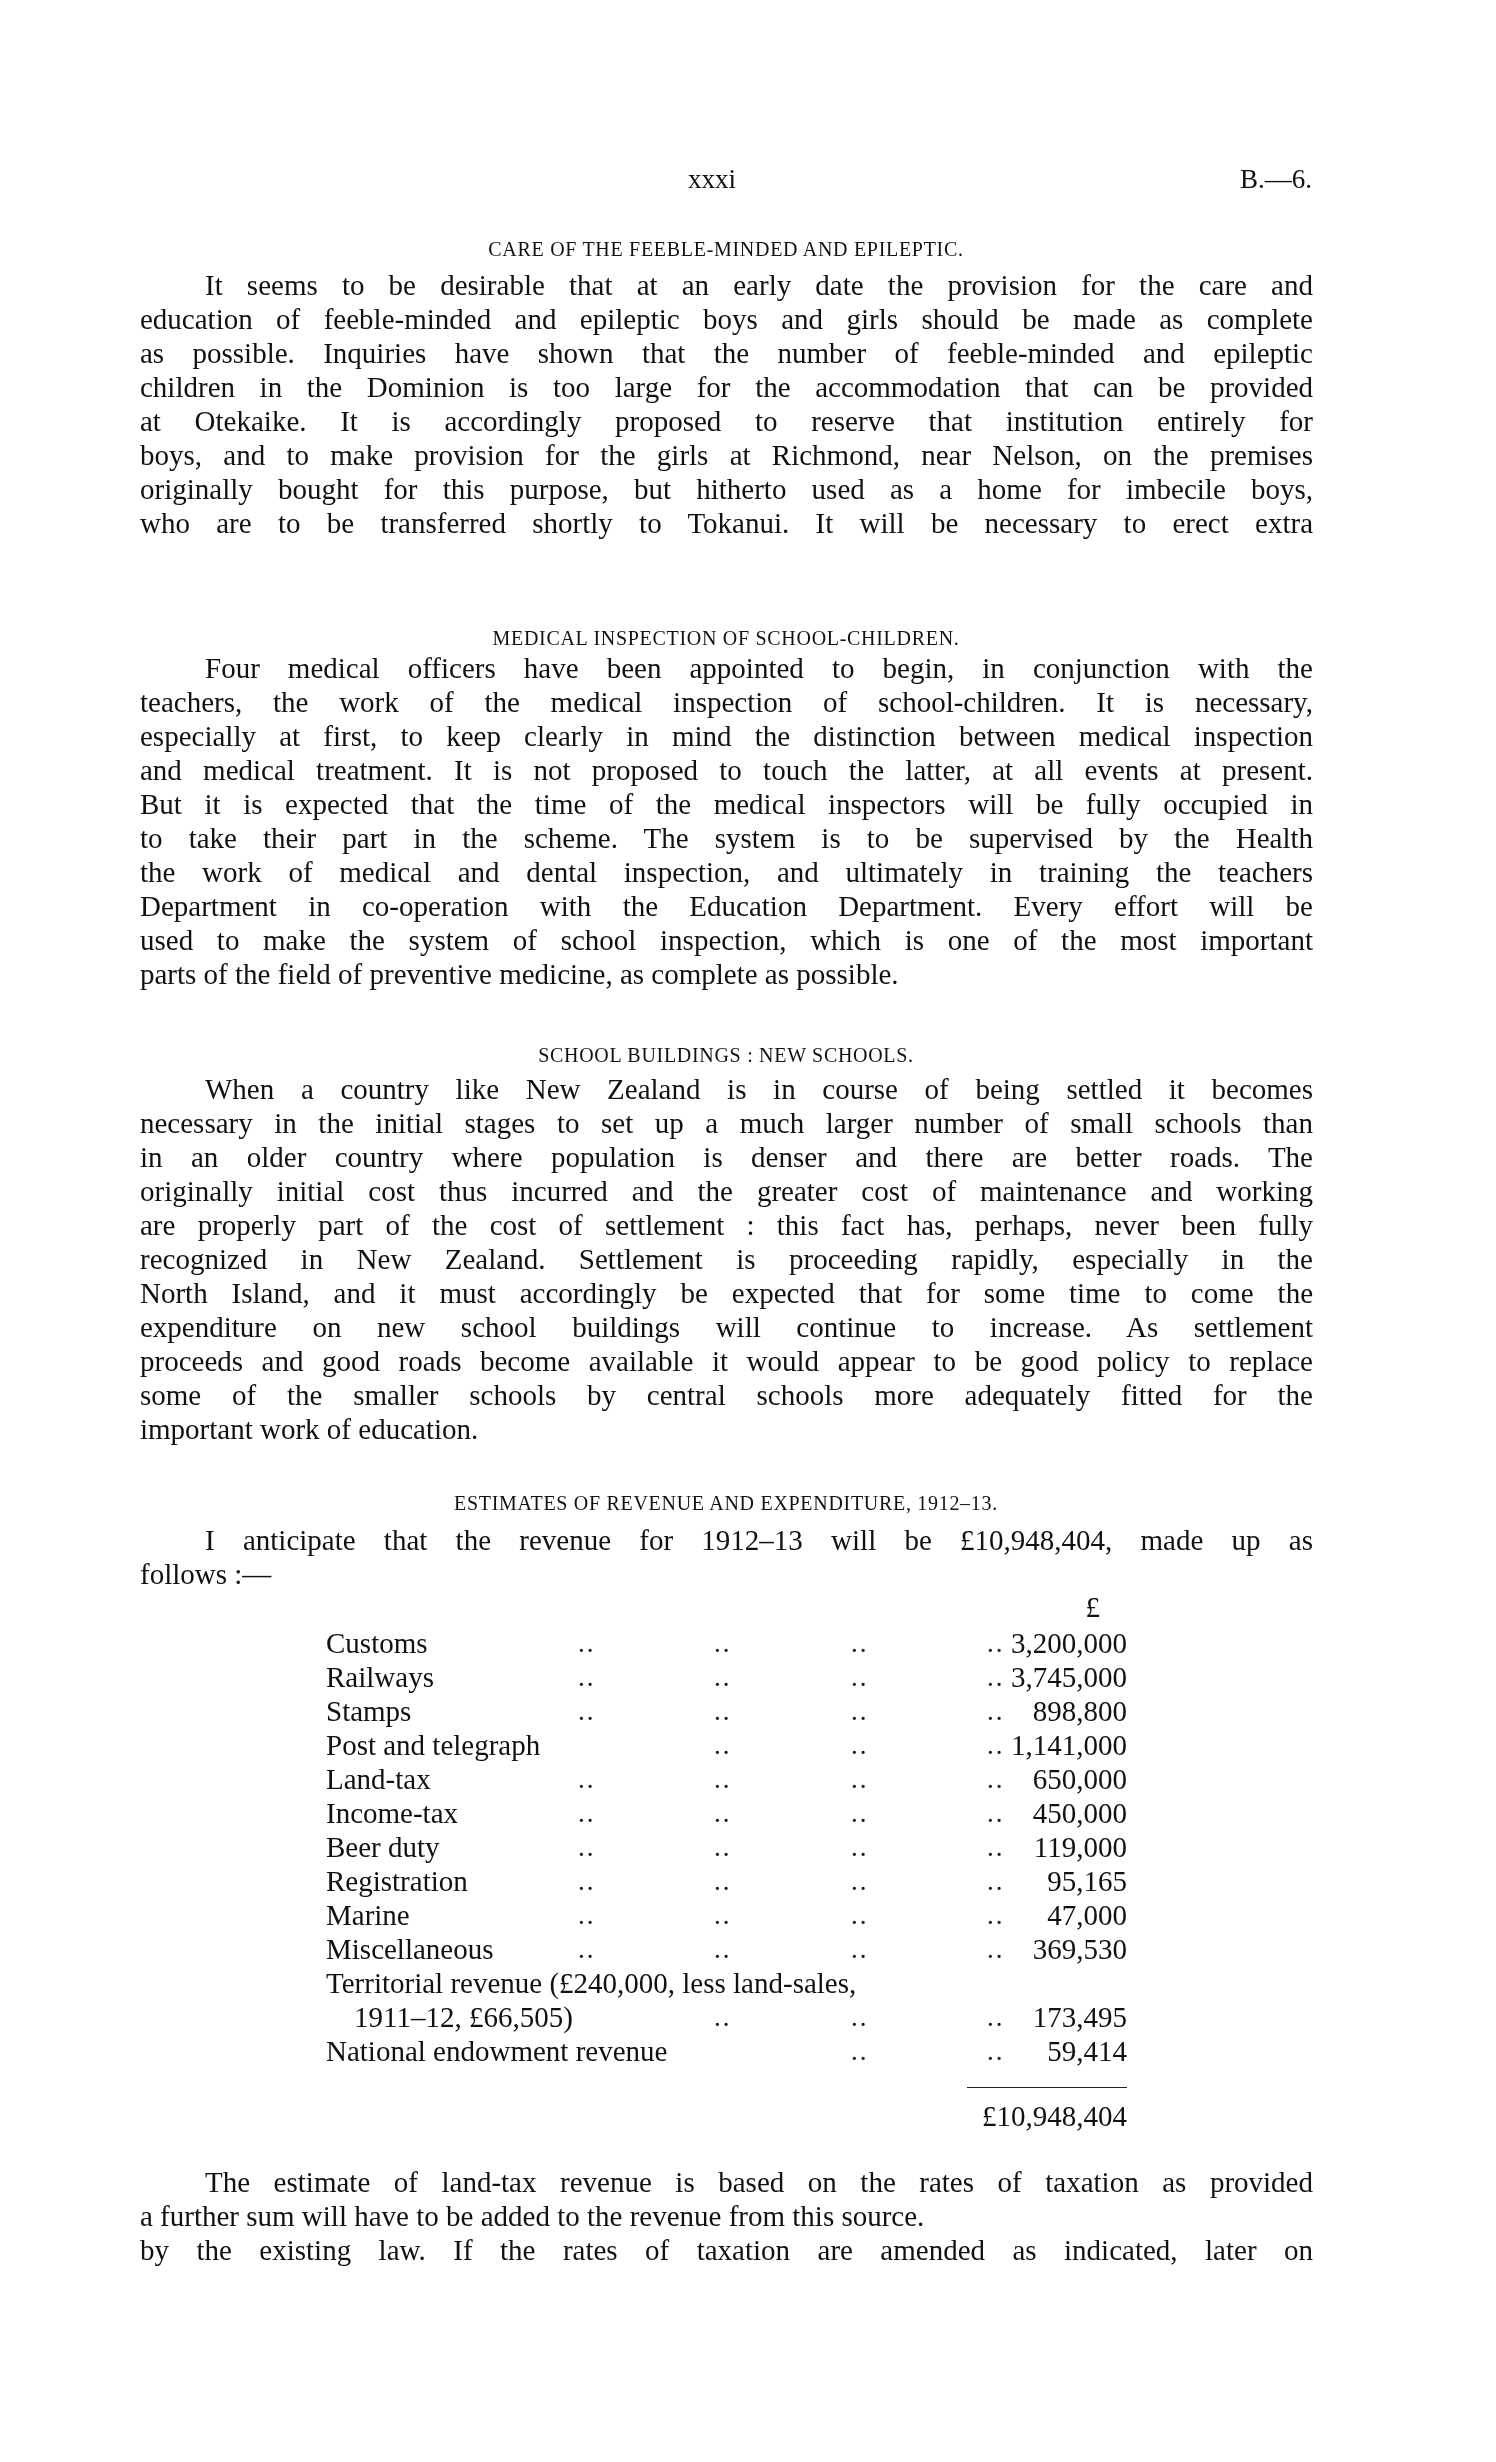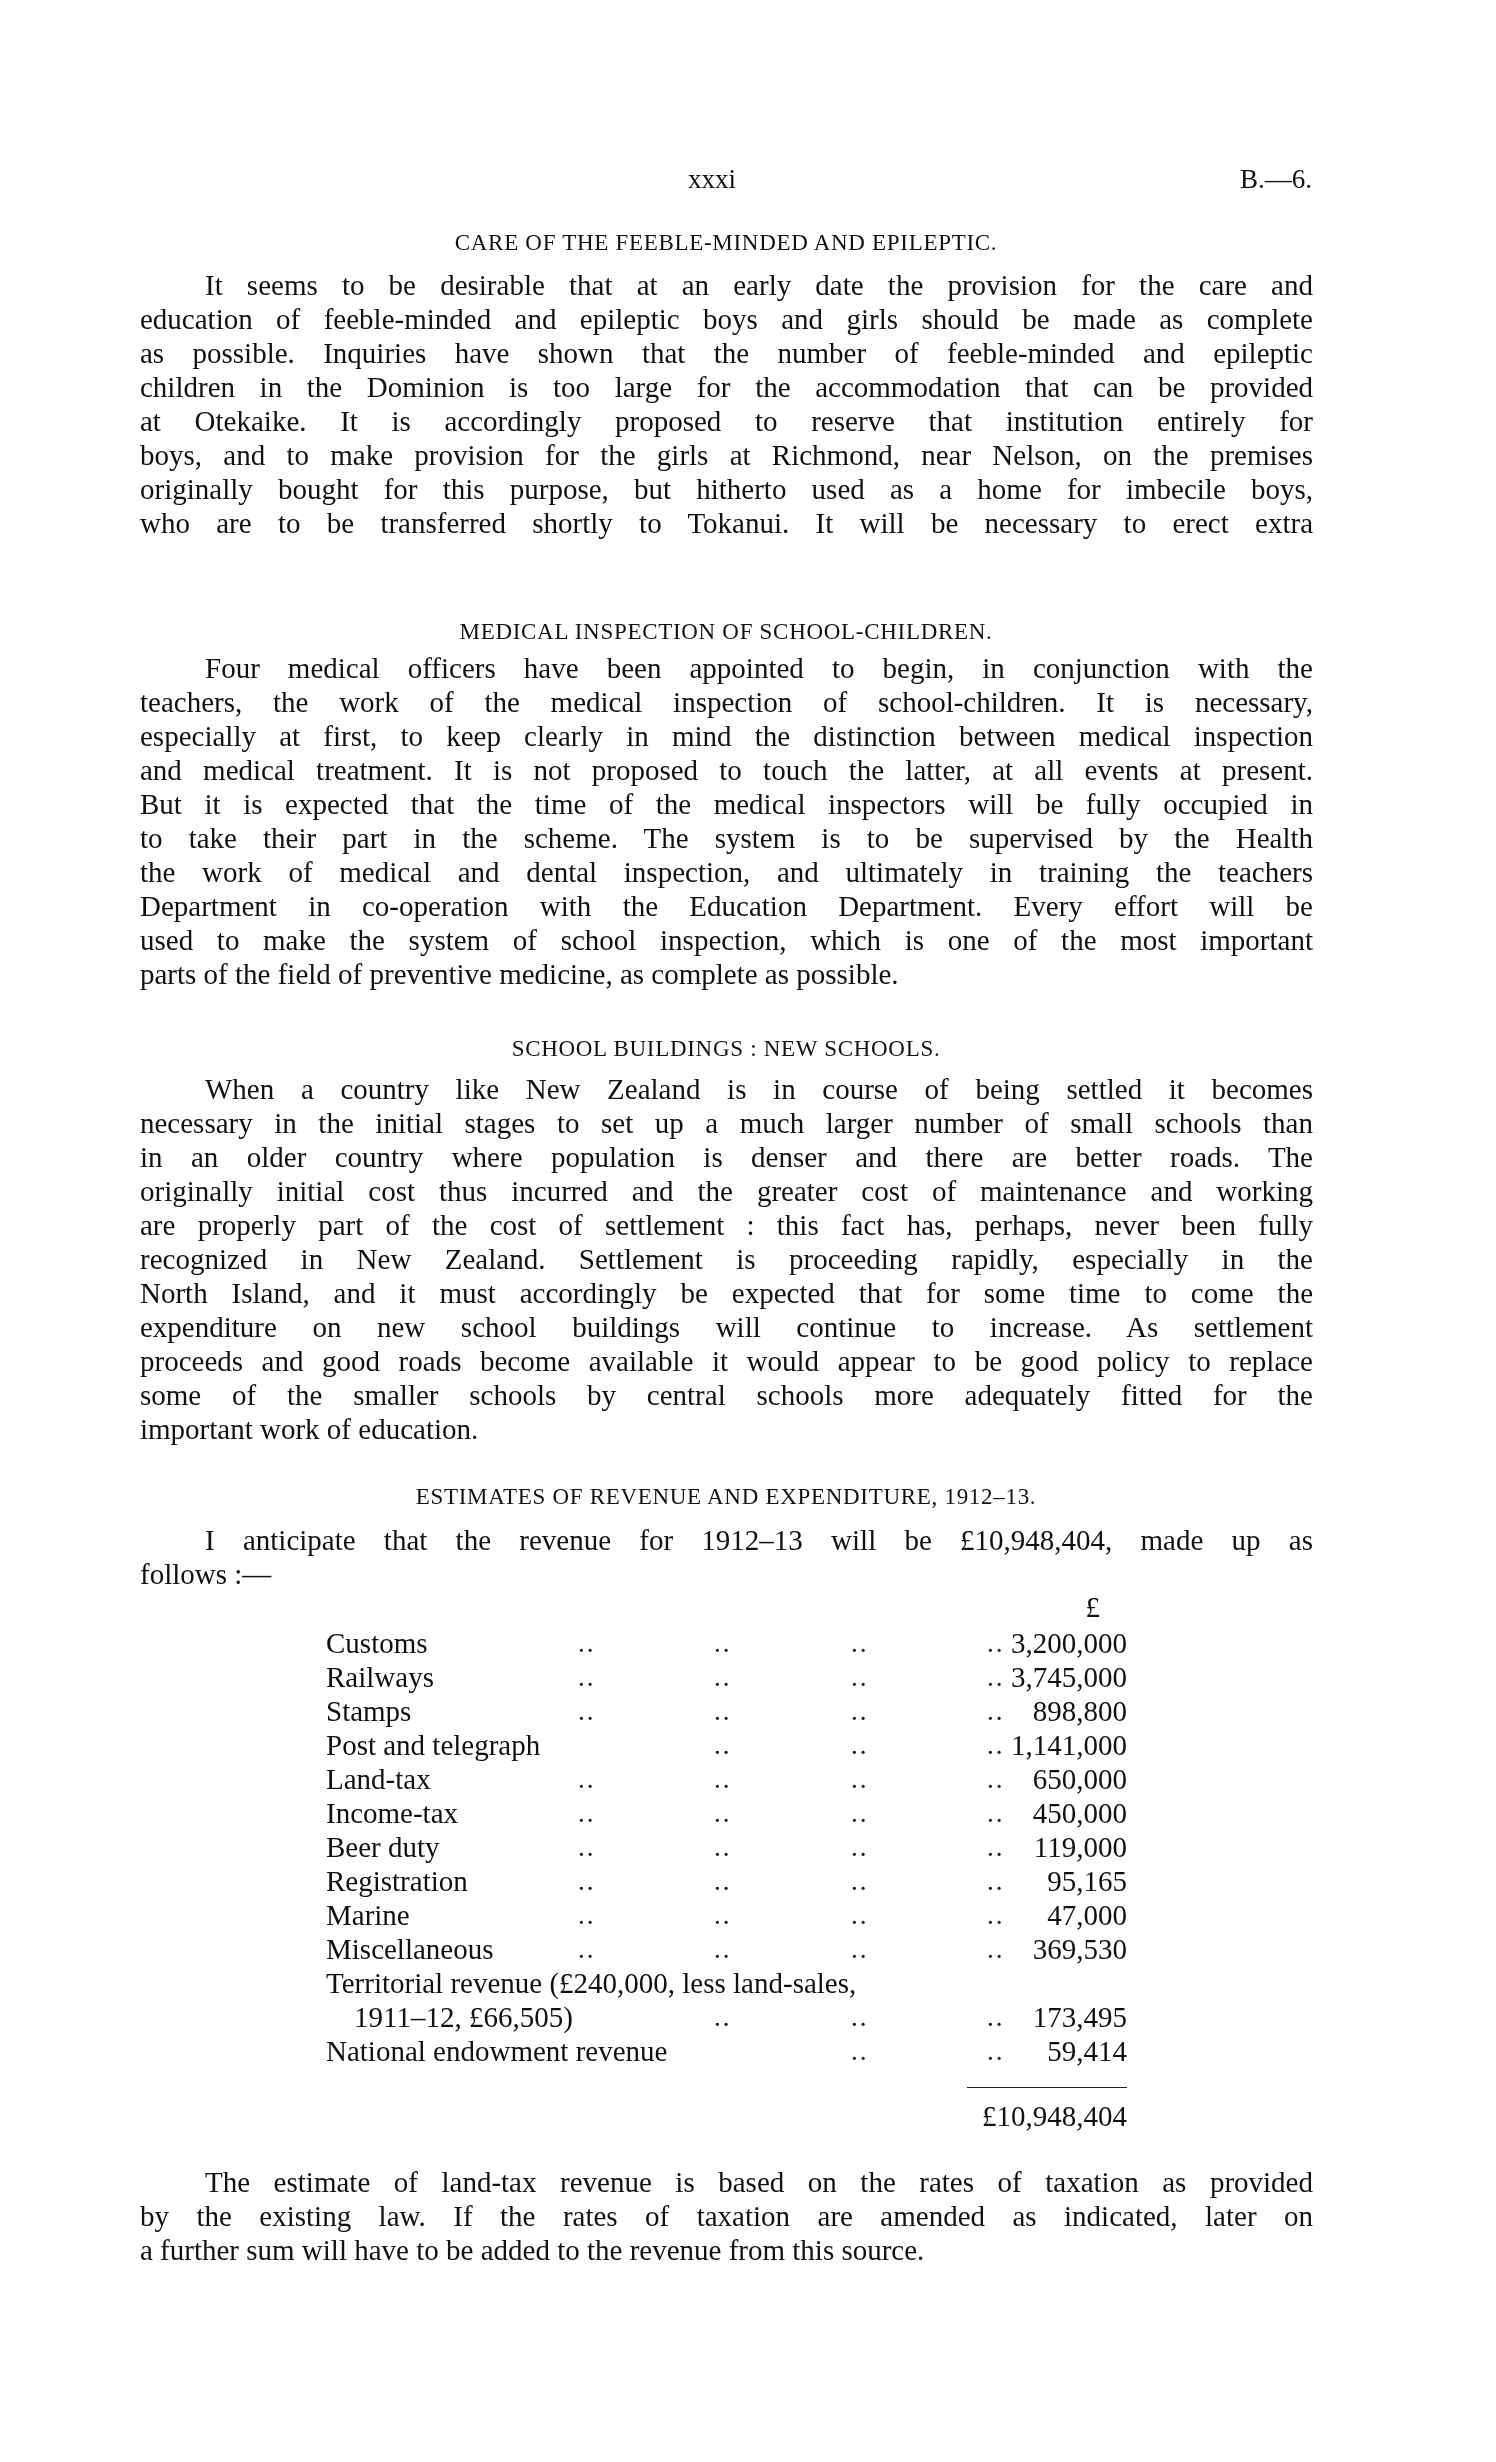--- a/index.html
+++ b/index.html
@@ -5,21 +5,21 @@
     html, body { margin: 0; padding: 0; background: #ffffff; }
     body {
       width: 1497px; height: 2462px; position: relative; overflow: hidden;
       font-family: "DejaVu Serif", "Liberation Serif", serif;
       color: #111111;
     }
     .page-num { position: absolute; top: 164px; left: 688px; font-size: 27px; font-family: "Liberation Serif", serif; }
     .page-ref { position: absolute; top: 164px; left: 1240px; font-size: 27px; font-family: "Liberation Serif", serif; }
     .heading {
       position: absolute; left: 140px; width: 1172px; text-align: center;
-      font-size: 23px; letter-spacing: 0.7px; font-family: "Liberation Serif", serif;
+      font-size: 20px; letter-spacing: 0.7px; font-family: "Liberation Serif", serif; margin-top: 8px;
     }
     .para {
       position: absolute; left: 140px; width: 1173px;
       font-size: 29px; line-height: 34px; text-align: justify;
       font-family: "Liberation Serif", serif;
     }
     .para .line { display: block; text-align: justify; text-align-last: justify; white-space: nowrap; }
     .para .line.last { text-align-last: left; }
     .para .line.indent { padding-left: 65px; }
     .table-area {
@@ -189,16 +189,16 @@
       </div>
     </div>
   <div style="position:relative;height:68px">
     <div class="t-rule" style="top:19px"></div>
     <div class="t-total" style="top:31px;line-height:34px">£10,948,404</div>
   </div>
 </div>
 
 <div class="para" style="top:2165px">
   <span class="line indent">The estimate of land-tax revenue is based on the rates of taxation as provided</span>
+  <span class="line last">a further sum will have to be added to the revenue from this source.</span>
   <span class="line">by the existing law.  If the rates of taxation are amended as indicated, later on</span>
-  <span class="line last">a further sum will have to be added to the revenue from this source.</span>
 </div>
 
 
 </body></html>

